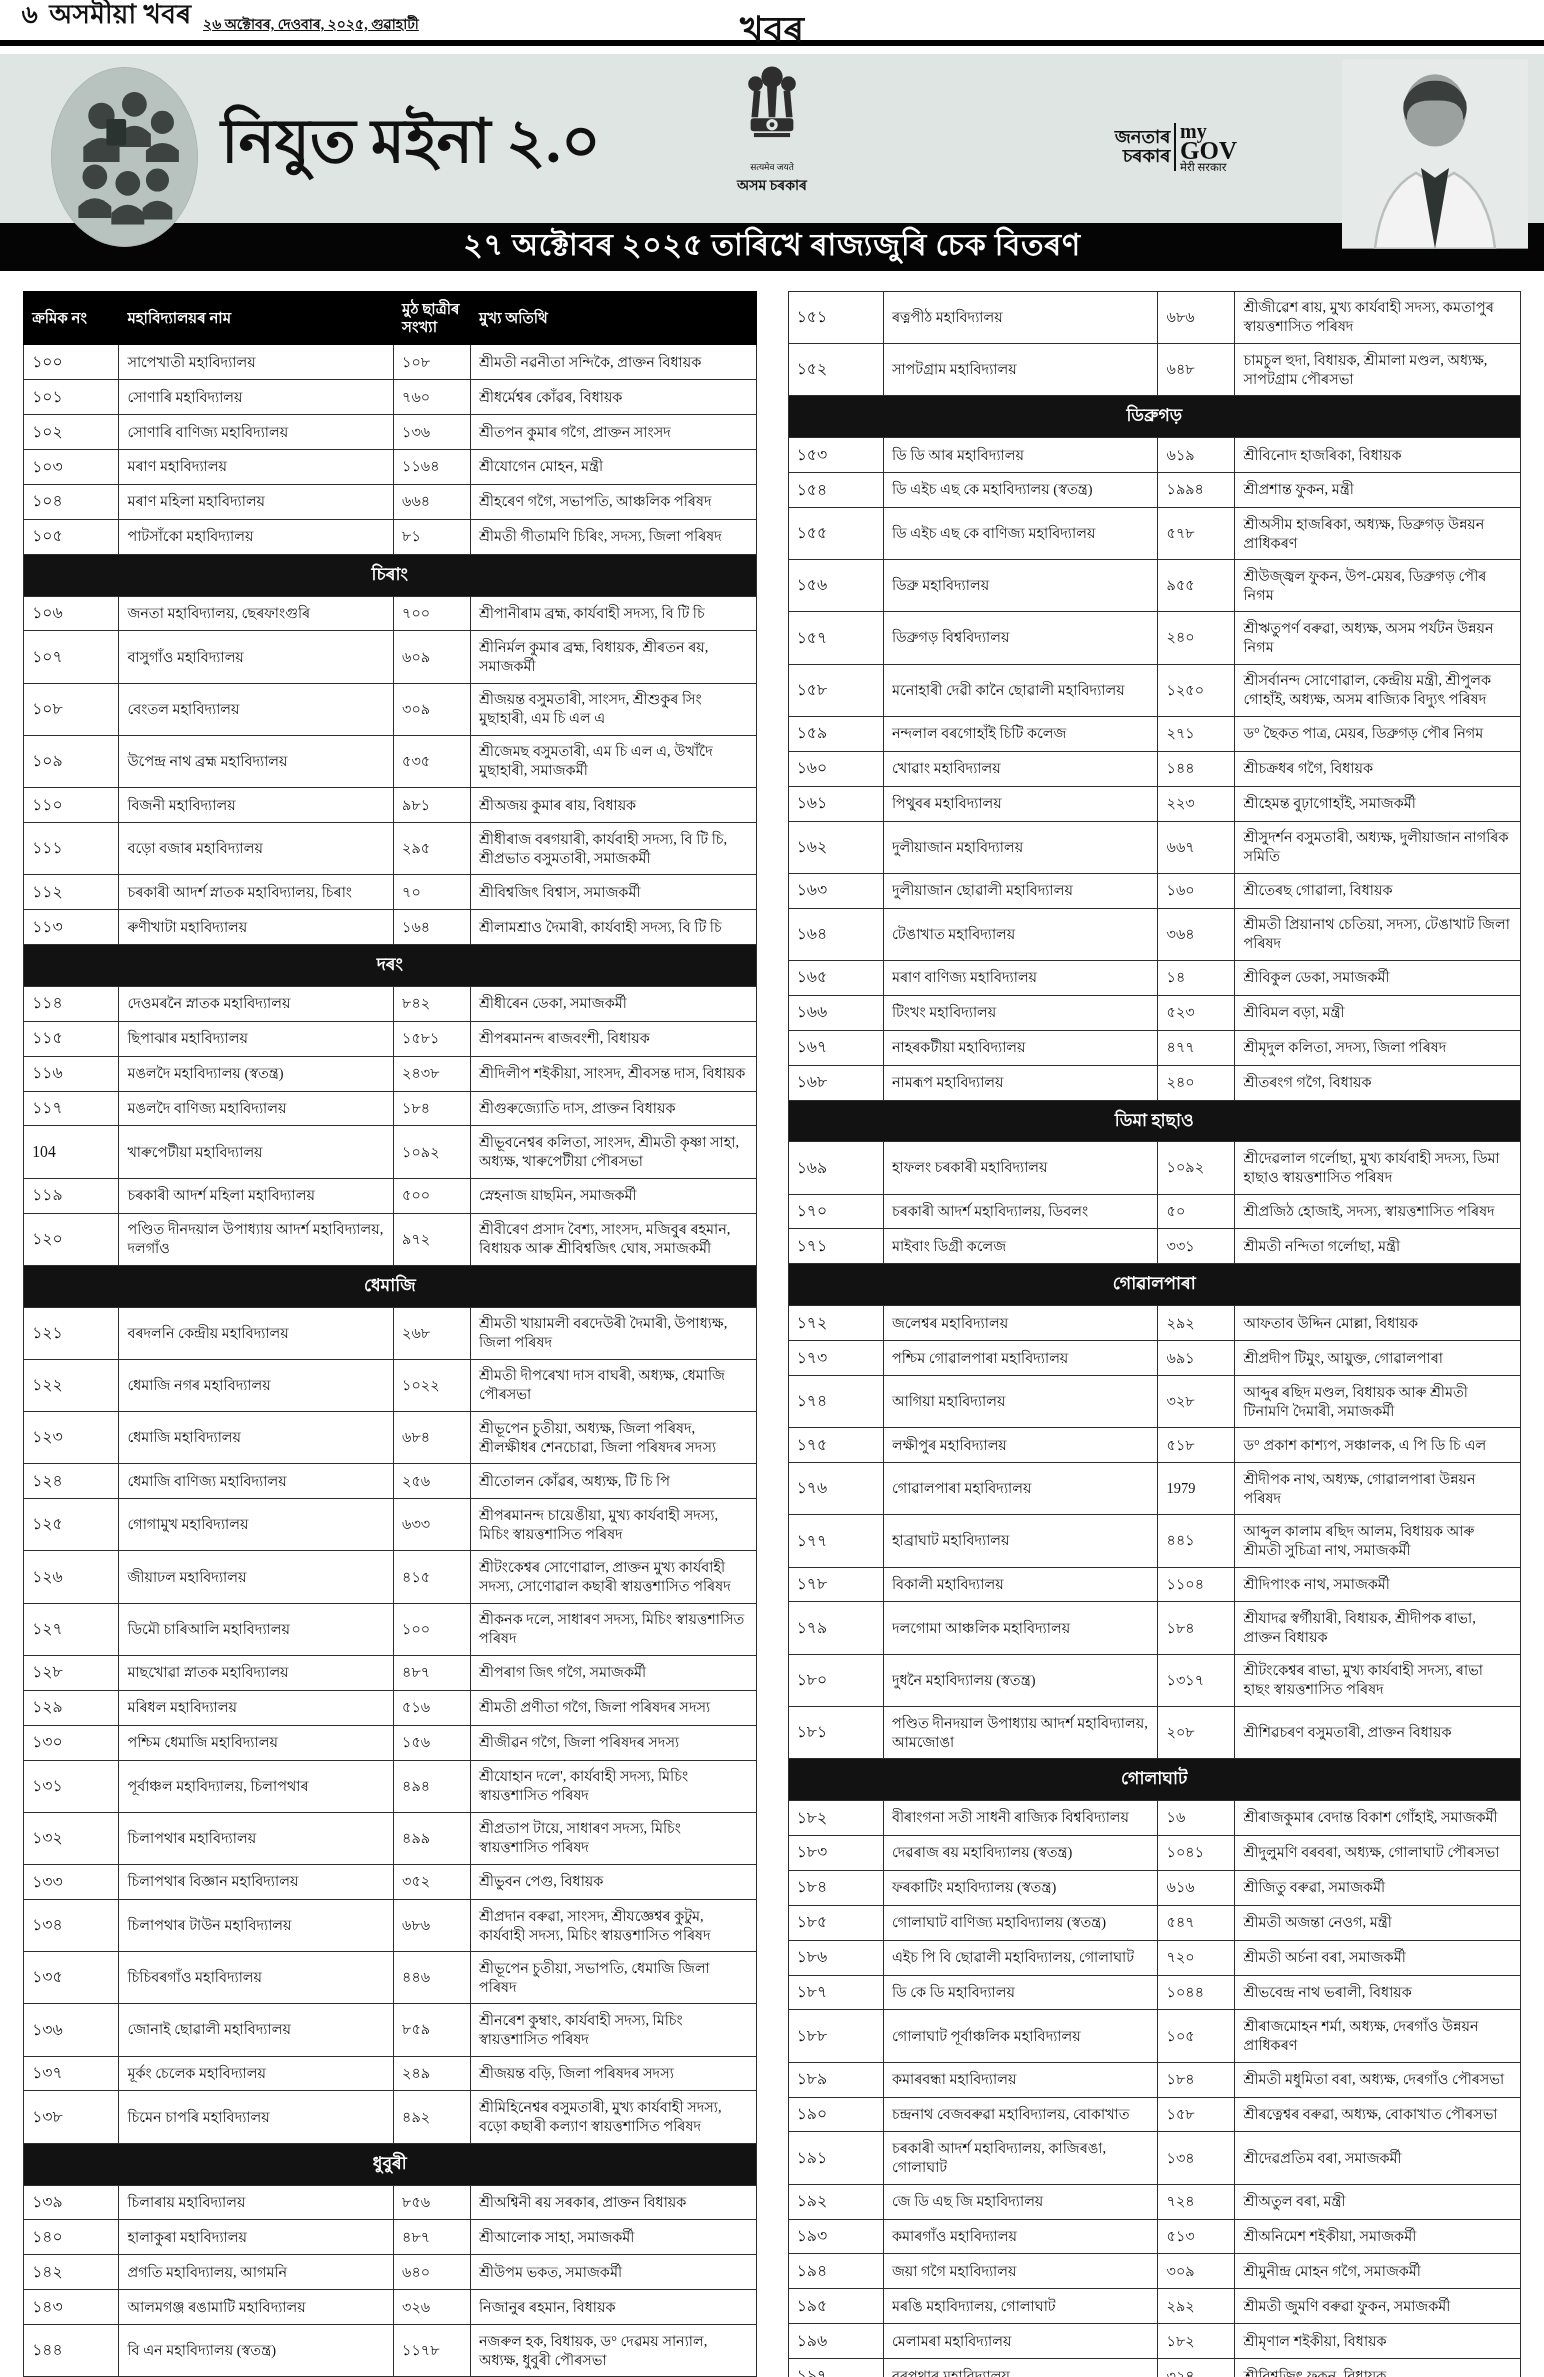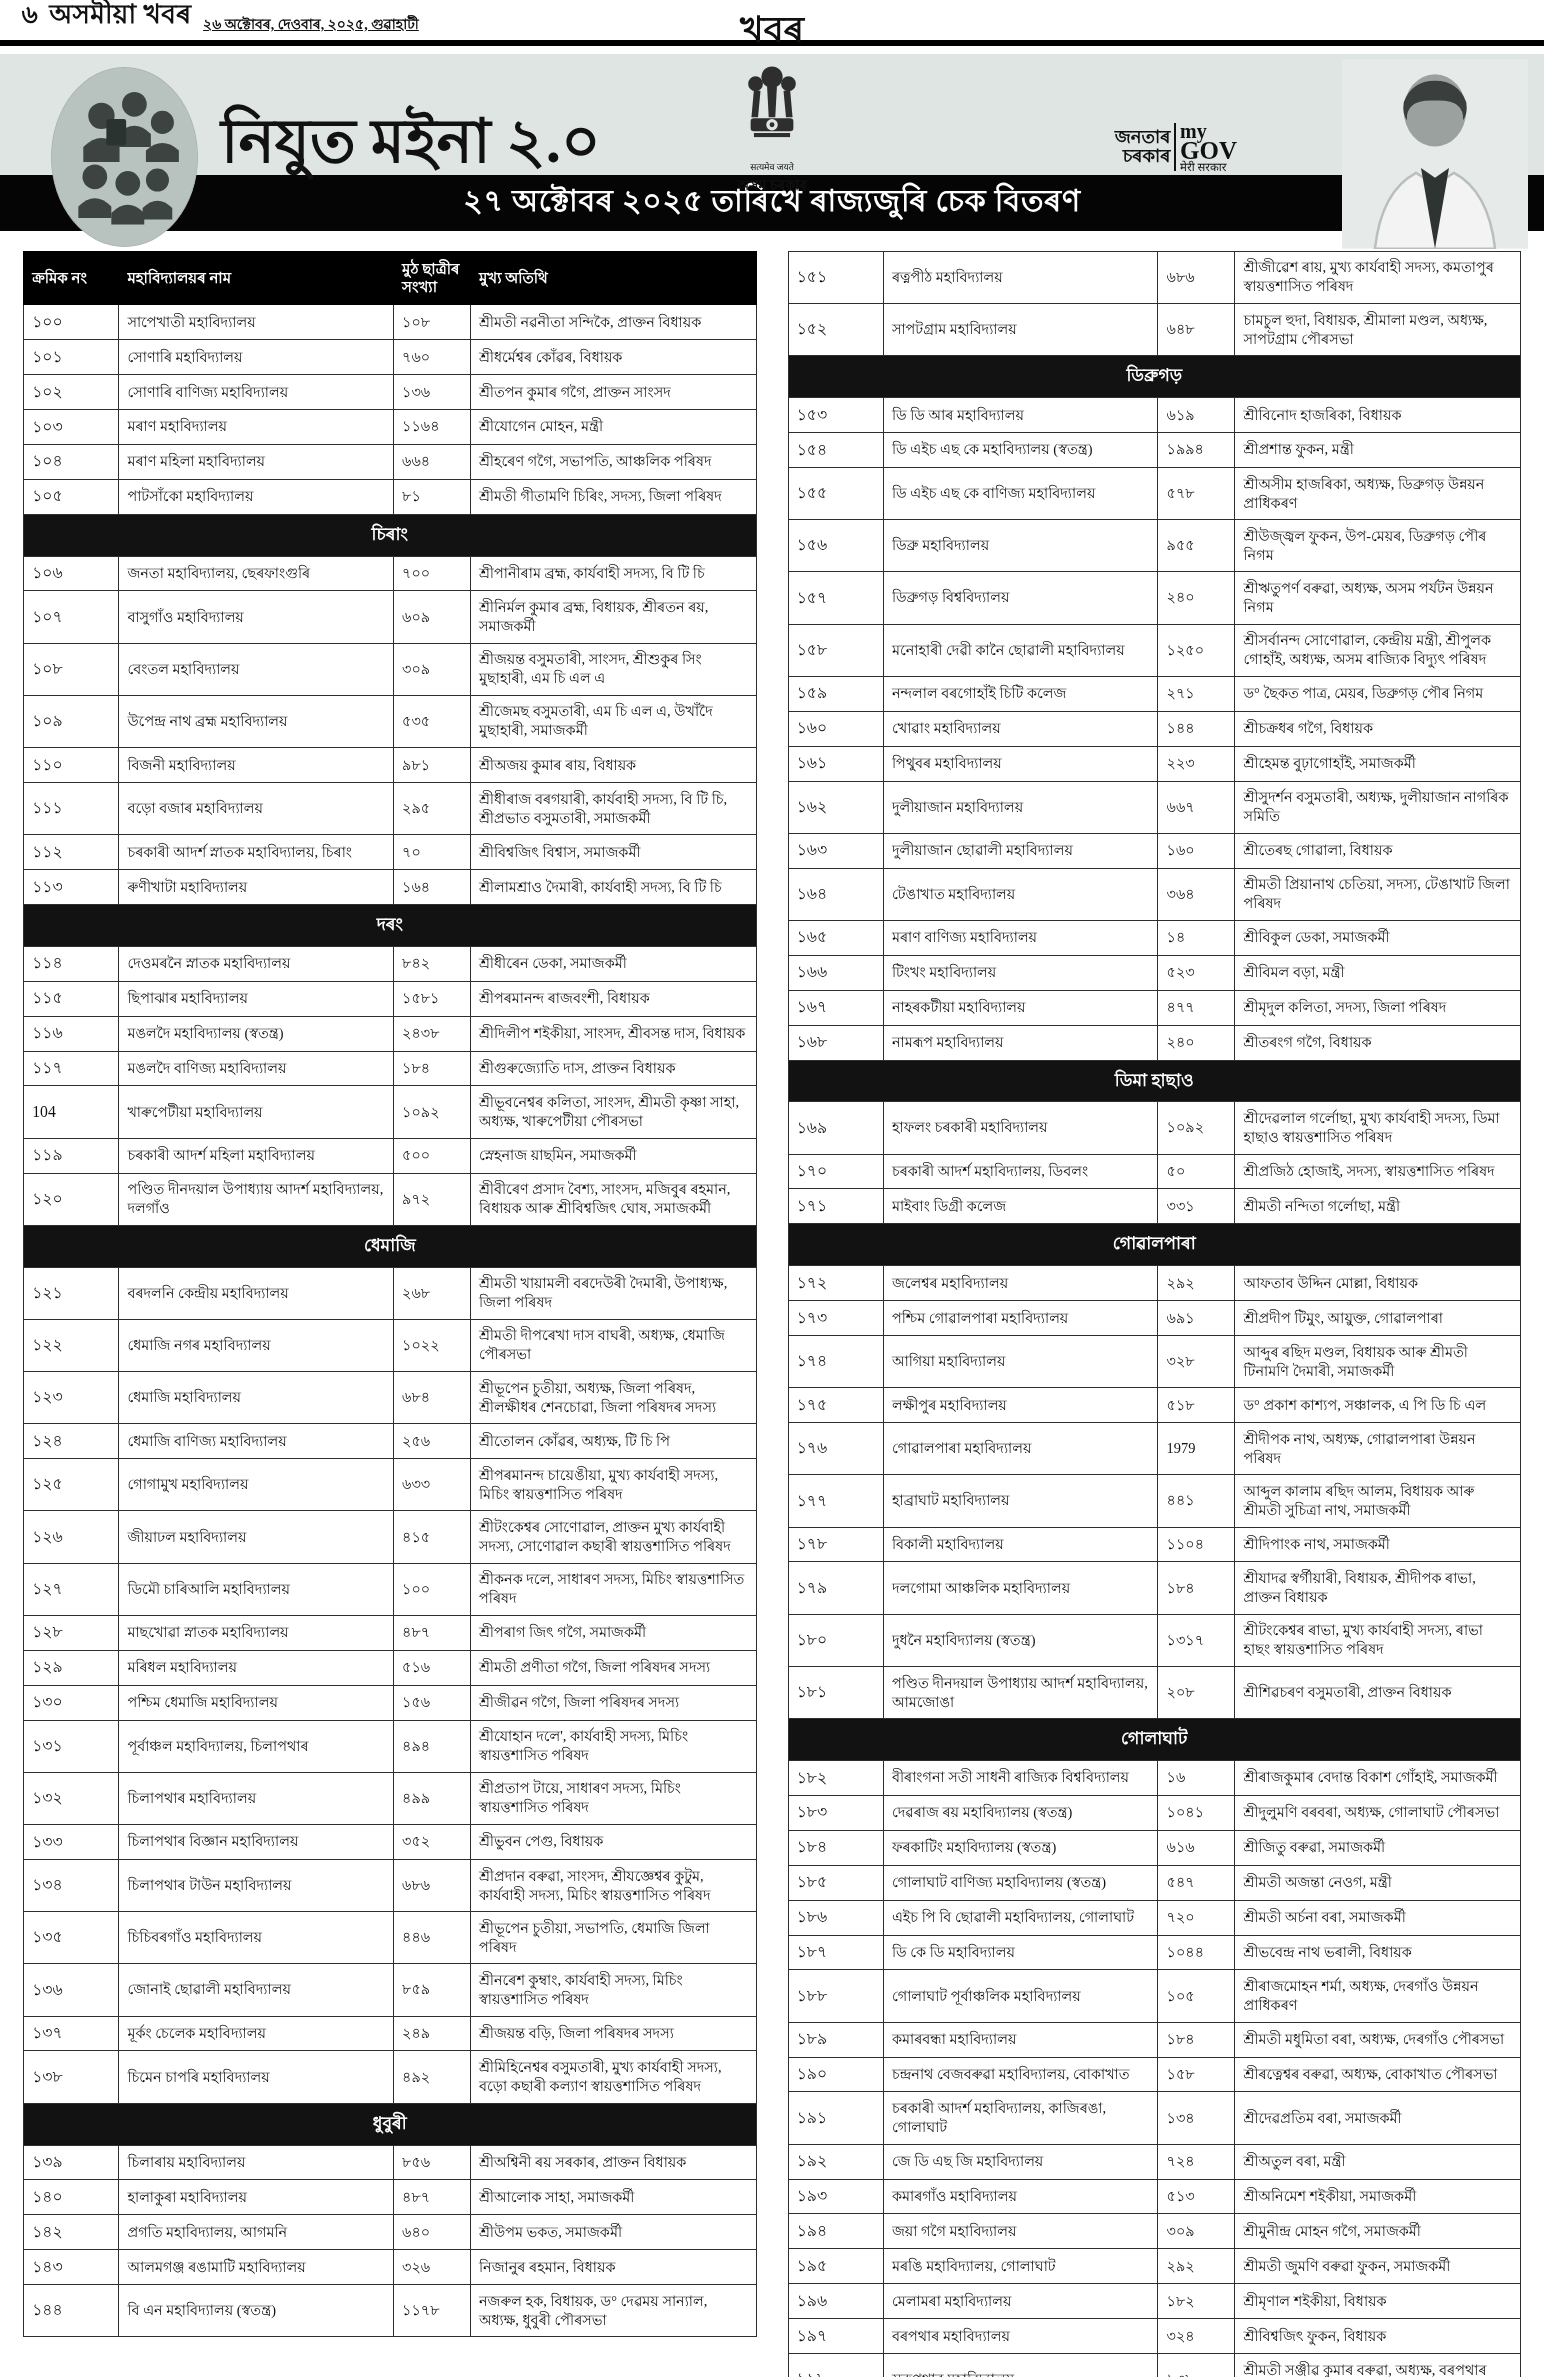--- a/index.html
+++ b/index.html
@@ -10,22 +10,22 @@
   .topbar{display:flex;align-items:flex-end;justify-content:flex-start;padding:3.3px 21.4px 1.6px 21.4px;height:35px;}
   .topbar-left{display:flex;align-items:flex-end;gap:11.5px;}
   .page-no{font-size:25px;font-weight:bold;}
   .brand{font-size:26.4px;font-weight:bold;letter-spacing:0.4px;position:relative;}
   .issue-date{font-size:14px;font-weight:bold;padding-bottom:1.6px;text-decoration:underline;}
   .masthead-center{position:absolute;left:50%;transform:translateX(-50%);top:1.6px;font-size:36px;font-weight:bold;}
   .top-rule{height:5.8px;background:#000;margin:0;}
 
   
   .hero{position:relative;margin-top:8.2px;}
-  .hero-top{background:#dfe5e2;height:121px;position:relative;}
-  .hero-banner{background:#050505;height:56px;display:flex;align-items:center;justify-content:center;}
+  .hero-top{background:#dfe5e2;height:169px;position:relative;}
+  .hero-banner{background:#050505;height:48px;display:flex;align-items:center;justify-content:center;}
   .hero-banner .banner-text{color:#fff;font-size:30px;font-weight:bold;letter-spacing:0.8px;}
   .scheme-logo{position:absolute;left:51px;top:13.2px;width:145px;height:178px;border-radius:50%;
         background:#b8c3bf;z-index:3;overflow:hidden;border:1.6px solid #aab5b1;}
   .scheme-title{position:absolute;left:221px;top:40px;font-size:61px;font-weight:bold;z-index:2;}
   .emblem-wrap{position:absolute;left:50%;transform:translateX(-50%);top:5px;text-align:center;z-index:2;}
   .emblem-caption{font-size:9px;margin-top:0;}
   .emblem-govt{font-size:14px;font-weight:bold;margin-top:1.6px;}
   .mygov{position:absolute;right:307px;top:68px;display:flex;align-items:center;gap:4px;z-index:2;}
   .mygov .jc{font-size:18px;font-weight:bold;line-height:1.05;text-align:right;}
   .mygov .sep{width:1.6px;height:48px;background:#111;}

